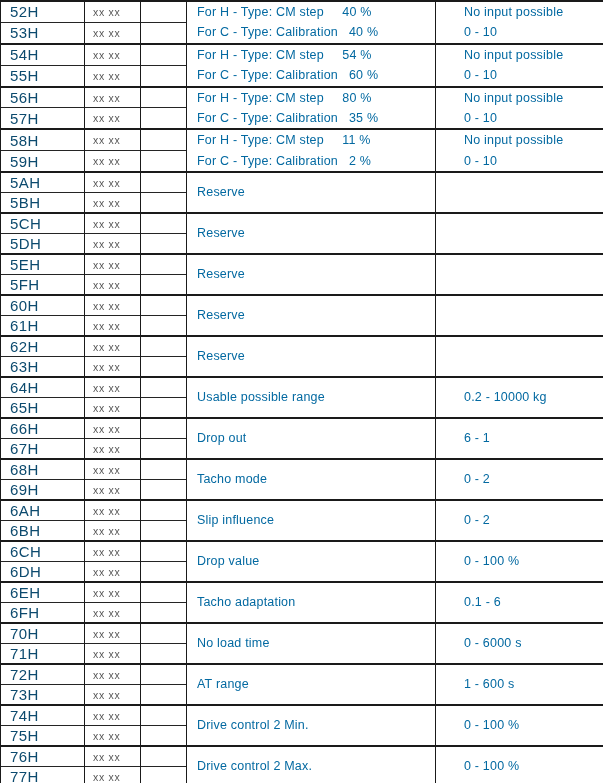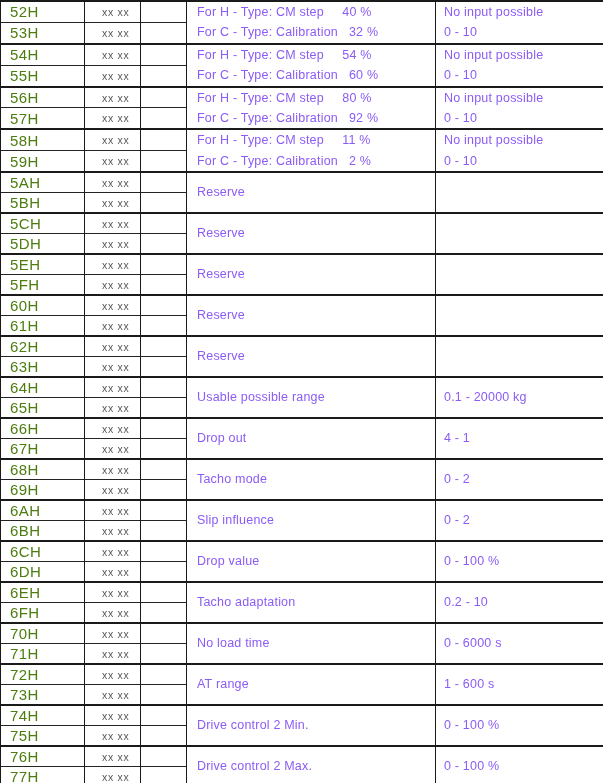--- a/index.html
+++ b/index.html
@@ -17,33 +17,33 @@
   td {
     padding: 0;
     height: 19px;
     vertical-align: middle;
     border-left: 1px solid #1a1a1a;
     overflow: hidden;
   }
   tr.gstart td { border-top: 2px solid #1a1a1a; }
   tr.inner  td { border-top: 1px solid #242424; }
   td.addr {
-    font-size: 15px; color: #4d7c0f;
+    font-size: 15px; color: #0c4a6e;
     padding-left: 9px; letter-spacing: 0.4px;
   }
   td.val {
     font-size: 10.5px; color: #585858;
-    padding-left: 17px; letter-spacing: 0.7px;
+    padding-left: 8px; letter-spacing: 0.7px;
   }
   td.desc .line, td.range .line {
-    font-size: 12.5px; color: #8b5cf6;
+    font-size: 12.5px; color: #0369a1;
     white-space: pre; letter-spacing: 0.2px; line-height: 1;
   }
   td.desc .line  { padding-left: 10px; }
-  td.range .line { padding-left: 8px; }
+  td.range .line { padding-left: 8px; margin-left: 20px; }
   td.dual .line {
     height: 20.4px;
     display: flex; align-items: center;
   }
 </style>
 </head>
 <body>
 
 <div>
 <table class="param-table">
@@ -55,21 +55,21 @@
         <col style="width:168px">
   </colgroup>
   <tbody>
 
   <tr class="gstart">
     <td class="addr">52H</td>
     <td class="val">xx xx</td>
     <td class="flag"></td>
     <td class="desc dual" rowspan="2">
       <div class="line">For H - Type: CM step     40 %</div>
-      <div class="line">For C - Type: Calibration   32 %</div>
+      <div class="line">For C - Type: Calibration   40 %</div>
     </td>
     <td class="range dual" rowspan="2">
       <div class="line">No input possible</div>
       <div class="line">0 - 10</div>
     </td>
   </tr>
   <tr class="inner">
     <td class="addr">53H</td>
     <td class="val">xx xx</td>
     <td class="flag"></td>
@@ -93,21 +93,21 @@
     <td class="val">xx xx</td>
     <td class="flag"></td>
   </tr>
 
   <tr class="gstart">
     <td class="addr">56H</td>
     <td class="val">xx xx</td>
     <td class="flag"></td>
     <td class="desc dual" rowspan="2">
       <div class="line">For H - Type: CM step     80 %</div>
-      <div class="line">For C - Type: Calibration   92 %</div>
+      <div class="line">For C - Type: Calibration   35 %</div>
     </td>
     <td class="range dual" rowspan="2">
       <div class="line">No input possible</div>
       <div class="line">0 - 10</div>
     </td>
   </tr>
   <tr class="inner">
     <td class="addr">57H</td>
     <td class="val">xx xx</td>
     <td class="flag"></td>
@@ -218,38 +218,38 @@
   </tr>
 
   <tr class="gstart">
     <td class="addr">64H</td>
     <td class="val">xx xx</td>
     <td class="flag"></td>
     <td class="desc" rowspan="2">
       <div class="line">Usable possible range</div>
     </td>
     <td class="range" rowspan="2">
-      <div class="line">0.1 - 20000 kg</div>
+      <div class="line">0.2 - 10000 kg</div>
     </td>
   </tr>
   <tr class="inner">
     <td class="addr">65H</td>
     <td class="val">xx xx</td>
     <td class="flag"></td>
   </tr>
 
   <tr class="gstart">
     <td class="addr">66H</td>
     <td class="val">xx xx</td>
     <td class="flag"></td>
     <td class="desc" rowspan="2">
       <div class="line">Drop out</div>
     </td>
     <td class="range" rowspan="2">
-      <div class="line">4 - 1</div>
+      <div class="line">6 - 1</div>
     </td>
   </tr>
   <tr class="inner">
     <td class="addr">67H</td>
     <td class="val">xx xx</td>
     <td class="flag"></td>
   </tr>
 
   <tr class="gstart">
     <td class="addr">68H</td>
@@ -303,21 +303,21 @@
   </tr>
 
   <tr class="gstart">
     <td class="addr">6EH</td>
     <td class="val">xx xx</td>
     <td class="flag"></td>
     <td class="desc" rowspan="2">
       <div class="line">Tacho adaptation</div>
     </td>
     <td class="range" rowspan="2">
-      <div class="line">0.2 - 10</div>
+      <div class="line">0.1 - 6</div>
     </td>
   </tr>
   <tr class="inner">
     <td class="addr">6FH</td>
     <td class="val">xx xx</td>
     <td class="flag"></td>
   </tr>
 
   <tr class="gstart">
     <td class="addr">70H</td>

